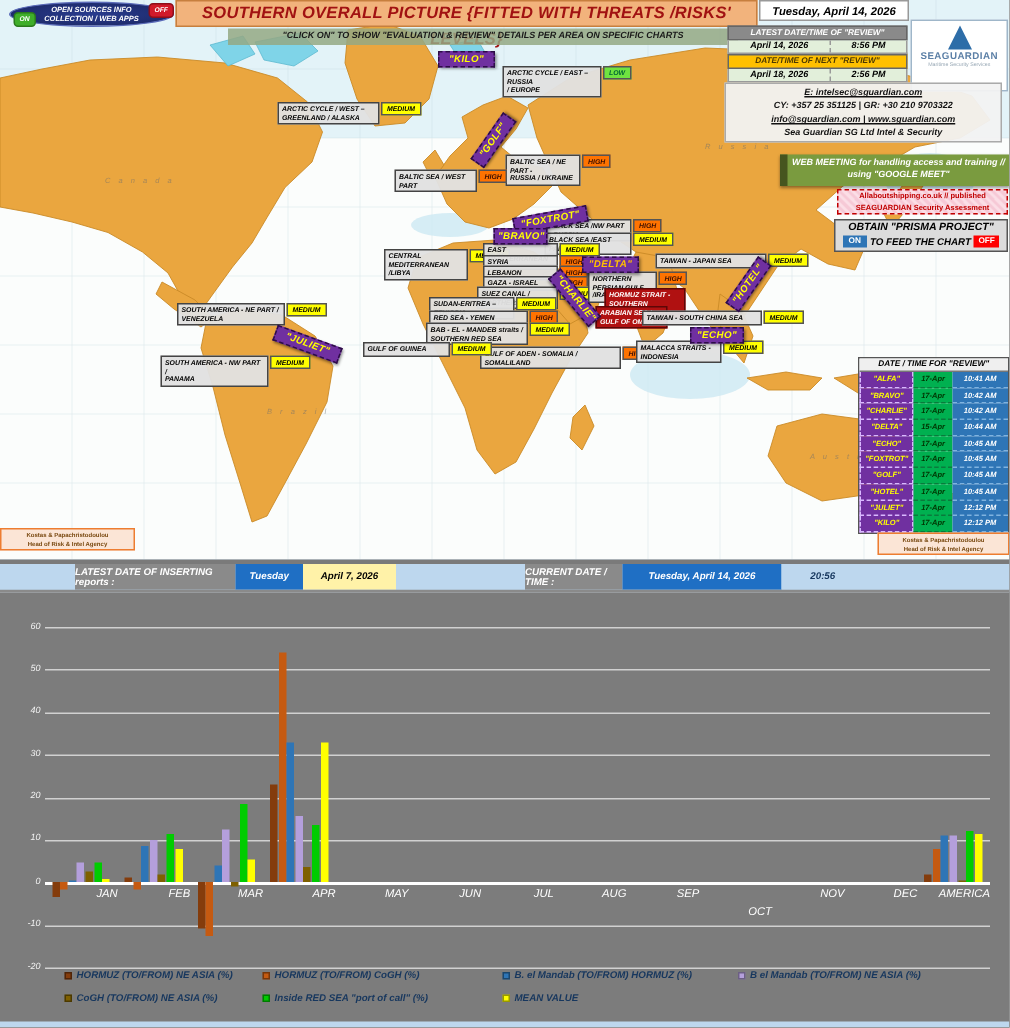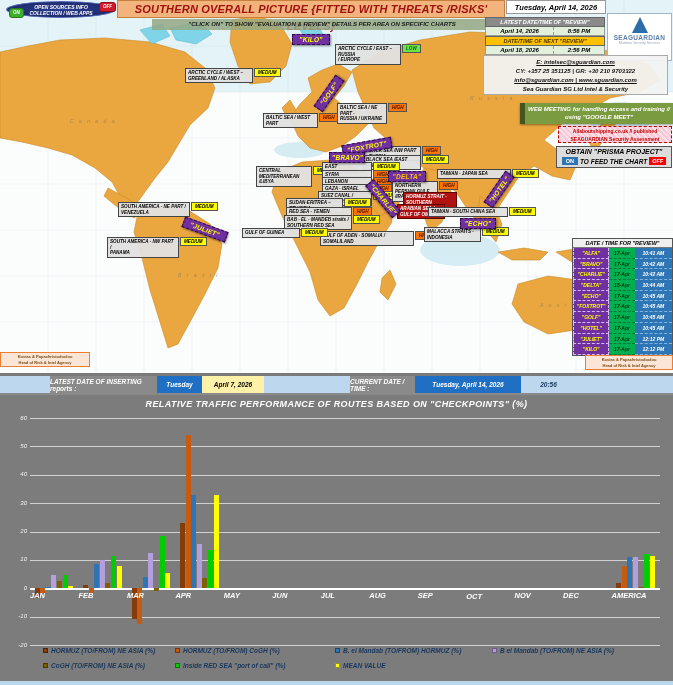--- a/index.html
+++ b/index.html
@@ -78,21 +78,21 @@
   .ss-light{background:#BDD7EE;color:#17375E;}
 
   
   .chart-section{position:absolute;left:0;top:395px;width:673px;height:290px;background:#7C7C7C;}
   .chart-title{position:absolute;left:0;top:4px;width:100%;text-align:center;color:#fff;font-size:9px;font-weight:bold;font-style:italic;letter-spacing:.4px;}
   .plot{position:absolute;left:30px;top:23px;width:630px;height:227px;}
   .gline{position:absolute;left:0;width:100%;height:1px;background:rgba(255,255,255,.65);}
   .gline.zero{background:#fff;height:1.5px;}
   .ytick{position:absolute;right:633px;width:20px;text-align:right;color:#f2f2f2;font-size:6px;font-style:italic;}
   .bar{position:absolute;width:5px;}
-  .mlabel{position:absolute;text-align:left;color:#fff;font-size:7.5px;font-weight:bold;font-style:italic;}
+  .mlabel{position:absolute;text-align:right;color:#fff;font-size:7.5px;font-weight:normal;font-style:italic;}
   .legend{position:absolute;left:0;top:252px;width:673px;height:34px;}
   .litem{position:absolute;display:flex;align-items:center;gap:3px;}
   .lsq{width:5px;height:5px;display:inline-block;border:0.5px solid rgba(0,0,0,.4);}
   .ltxt{font-size:6.5px;font-weight:bold;font-style:italic;color:#17375E;white-space:nowrap;}
   .bottom-line{position:absolute;left:0;top:286px;width:673px;height:4px;background:#BDD7EE;}
 </style>
 </head>
 <body>
 
 <div class="screen">
@@ -400,21 +400,20 @@
     <div class="ss-seg ss-blue" style="width:45px;">Tuesday</div>
     <div class="ss-seg ss-yellow" style="width:62px;">April 7, 2026</div>
     <div class="ss-seg ss-light" style="width:86px;"></div>
     <div class="ss-seg ss-gray" style="width:65px;">CURRENT DATE / TIME :</div>
     <div class="ss-seg ss-blue" style="width:106px;">Tuesday, April 14, 2026</div>
     <div class="ss-seg ss-light" style="width:55px;">20:56</div>
     <div class="ss-seg ss-light" style="flex:1;"></div>
   </div>
 
   <div class="chart-section">
-    <div class="chart-title">RELATIVE TRAFFIC PERFORMANCE  OF ROUTES BASED ON   "CHECKPOINTS" (%)</div>
     <div class="plot" id="plot">
         <div class="gline" style="top: 0px;"></div>
         <div class="ytick" style="top: -3.5px;">60</div>
         <div class="gline" style="top: 28.375px;"></div>
         <div class="ytick" style="top: 24.875px;">50</div>
         <div class="gline" style="top: 56.75px;"></div>
         <div class="ytick" style="top: 53.25px;">40</div>
         <div class="gline" style="top: 85.125px;"></div>
         <div class="ytick" style="top: 81.625px;">30</div>
         <div class="gline" style="top: 113.5px;"></div>
@@ -464,21 +463,21 @@
         <div class="bar" style="left: 619.769px; width: 5px; background: rgb(255, 255, 0); top: 137.619px; height: 32.6313px;"></div>
         <div class="mlabel" style="left: 0px; width: 48.4615px; top: 173.25px;">JAN</div>
         <div class="mlabel" style="left: 48.4615px; width: 48.4615px; top: 173.25px;">FEB</div>
         <div class="mlabel" style="left: 96.9231px; width: 48.4615px; top: 173.25px;">MAR</div>
         <div class="mlabel" style="left: 145.385px; width: 48.4615px; top: 173.25px;">APR</div>
         <div class="mlabel" style="left: 193.846px; width: 48.4615px; top: 173.25px;">MAY</div>
         <div class="mlabel" style="left: 242.308px; width: 48.4615px; top: 173.25px;">JUN</div>
         <div class="mlabel" style="left: 290.769px; width: 48.4615px; top: 173.25px;">JUL</div>
         <div class="mlabel" style="left: 339.231px; width: 48.4615px; top: 173.25px;">AUG</div>
         <div class="mlabel" style="left: 387.692px; width: 48.4615px; top: 173.25px;">SEP</div>
-        <div class="mlabel" style="left: 436.154px; width: 48.4615px; top: 174px;">OCT</div>
+        <div class="mlabel" style="left: 436.154px; width: 48.4615px; top: 185px;">OCT</div>
         <div class="mlabel" style="left: 484.615px; width: 48.4615px; top: 173.25px;">NOV</div>
         <div class="mlabel" style="left: 533.077px; width: 48.4615px; top: 173.25px;">DEC</div>
         <div class="mlabel" style="left: 581.538px; width: 48.4615px; top: 173.25px;">AMERICA</div>
       </div>
     <div class="legend" id="legend">
         <div class="litem" style="left: 43px; top: 0px;">
           <span class="lsq" style="background: rgb(132, 60, 12);"></span>
           <span class="ltxt">HORMUZ (TO/FROM) NE ASIA (%)</span>
         </div>
         <div class="litem" style="left: 175px; top: 0px;">

